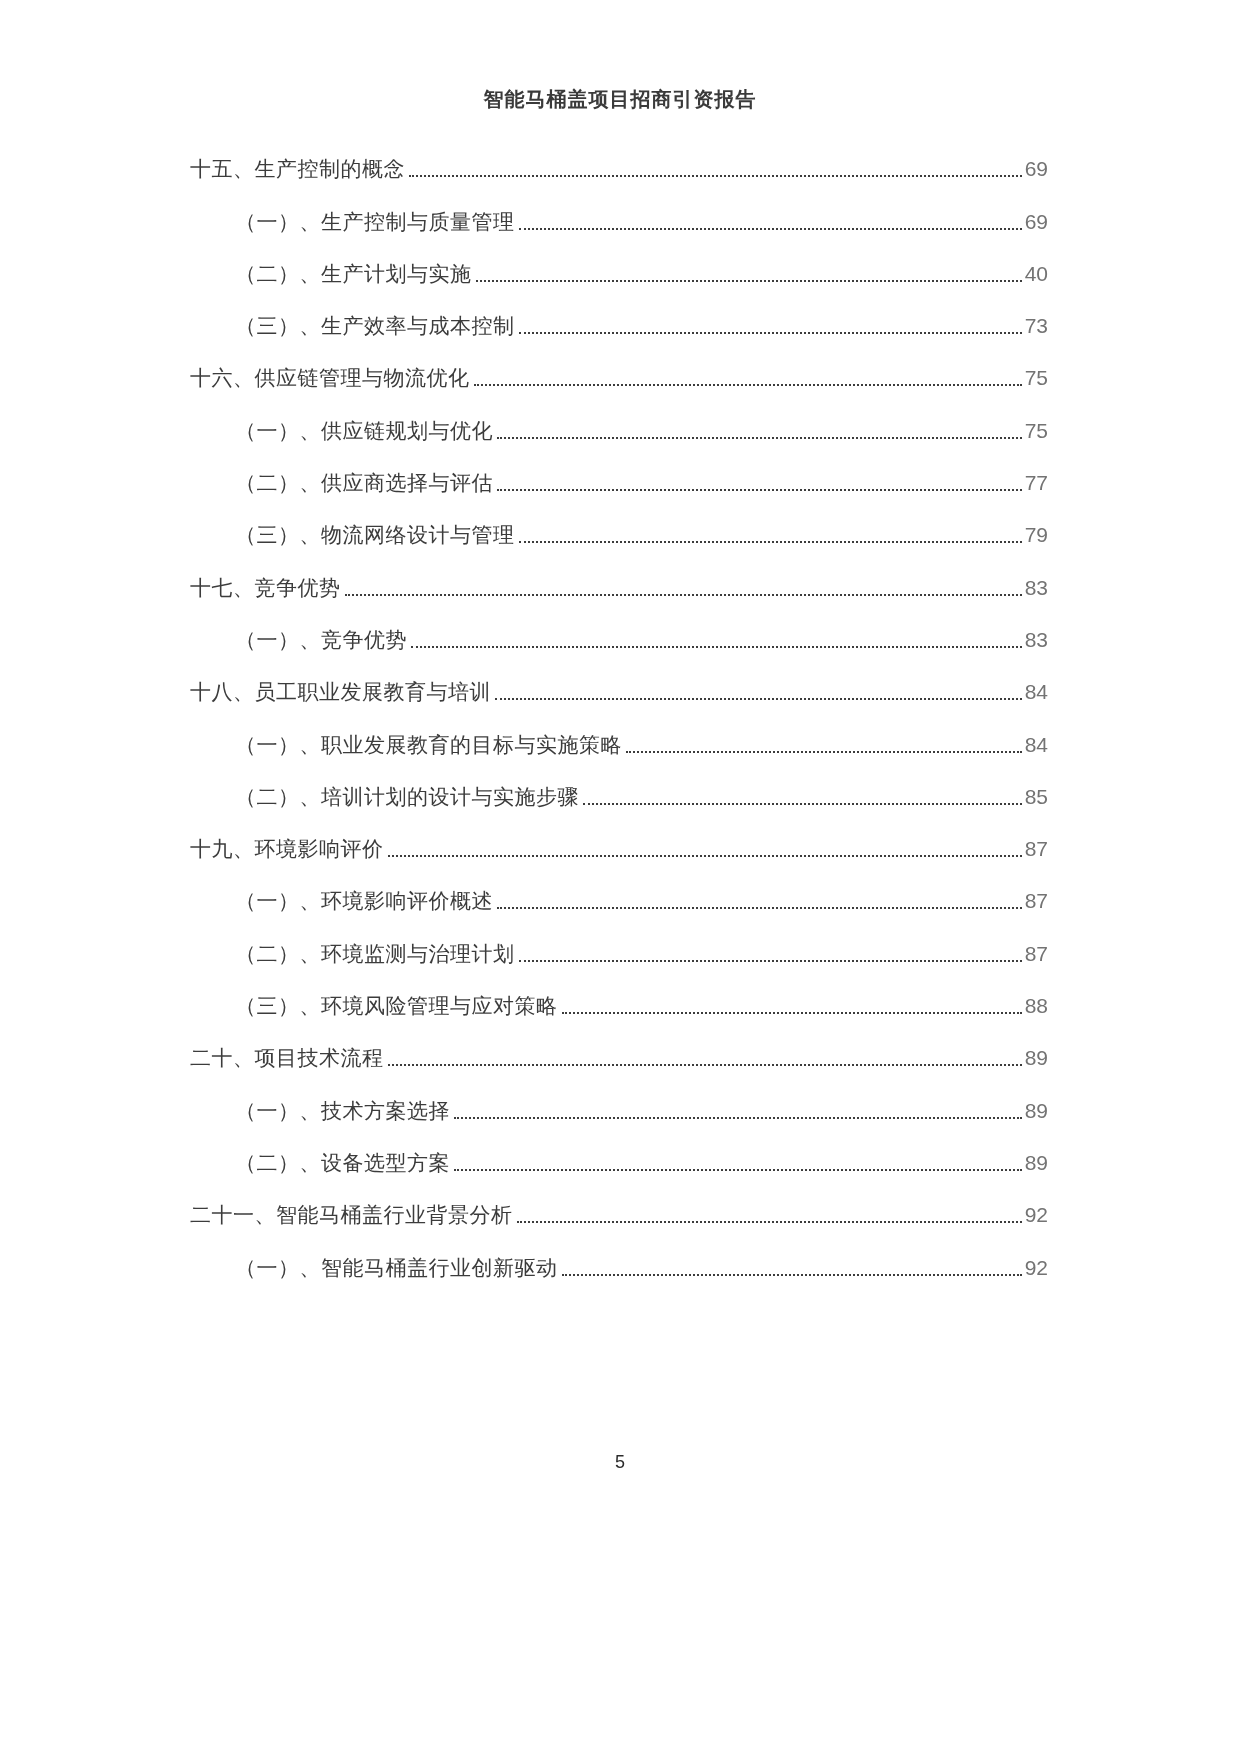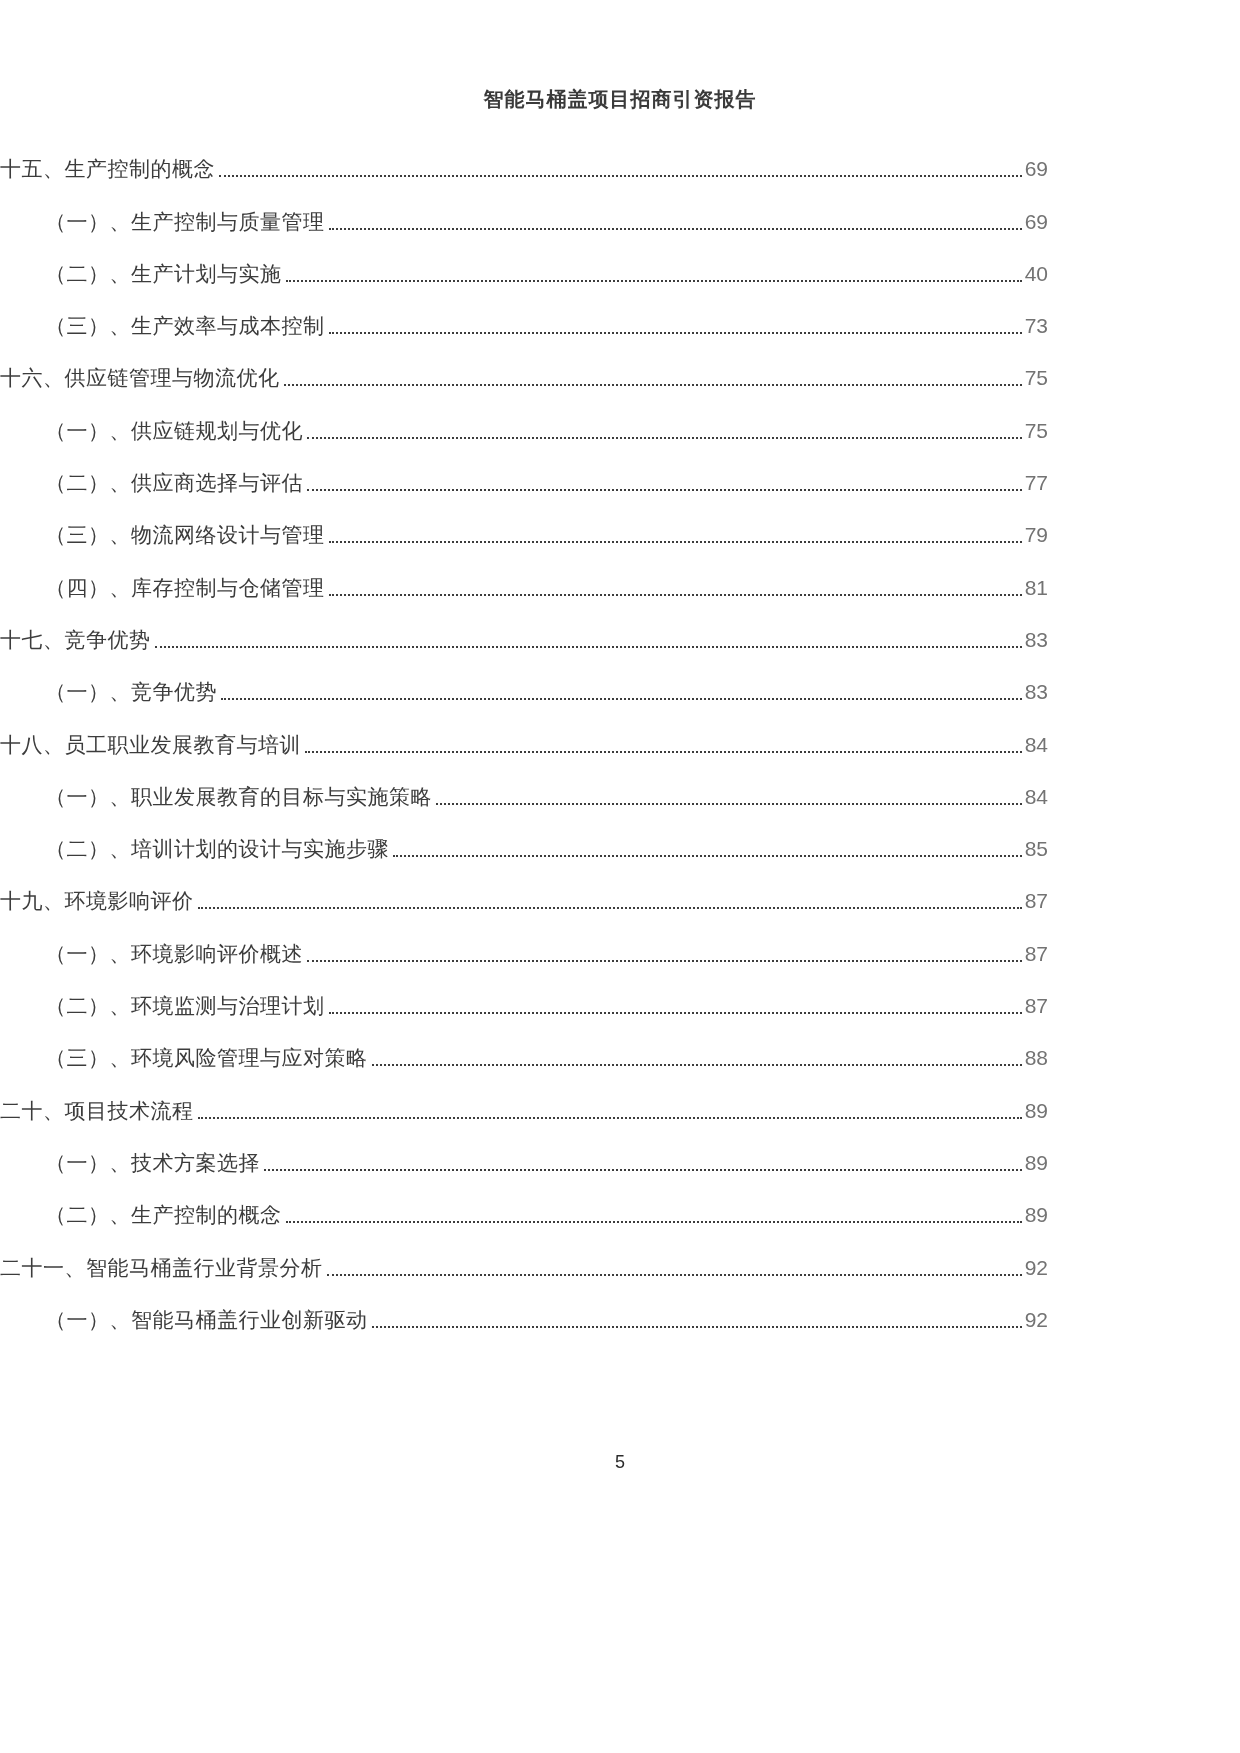--- a/index.html
+++ b/index.html
@@ -16,20 +16,21 @@
     margin-top: 86px;
     text-align: center;
     font-size: 20px;
     line-height: 26px;
     letter-spacing: 1px;
     color: #3a3a3a;
     font-weight: 700;
   }
   .toc {
     margin-top: 30px;
+    padding-left: 190px;
     padding-right: 192px;
   }
   .toc-row {
     display: flex;
     align-items: flex-end;
     height: 52.3px;
     padding-bottom: 13px;
     cursor: default;
   }
   .toc-row.lvl2 { padding-left: 45px; }
@@ -111,25 +112,20 @@
     <span class="dot-leader"></span>
     <span class="toc-page">77</span>
   </div>
 
   <div class="toc-row lvl2">
     <span class="toc-label">（三）、物流网络设计与管理</span>
     <span class="dot-leader"></span>
     <span class="toc-page">79</span>
   </div>
 
-  <div class="toc-row lvl2">
-    <span class="toc-label">（四）、库存控制与仓储管理</span>
-    <span class="dot-leader"></span>
-    <span class="toc-page">81</span>
-  </div>
 
   <div class="toc-row lvl1">
     <span class="toc-label">十七、竞争优势</span>
     <span class="dot-leader"></span>
     <span class="toc-page">83</span>
   </div>
 
   <div class="toc-row lvl2">
     <span class="toc-label">（一）、竞争优势</span>
     <span class="dot-leader"></span>
@@ -185,21 +181,21 @@
     <span class="toc-page">89</span>
   </div>
 
   <div class="toc-row lvl2">
     <span class="toc-label">（一）、技术方案选择</span>
     <span class="dot-leader"></span>
     <span class="toc-page">89</span>
   </div>
 
   <div class="toc-row lvl2">
-    <span class="toc-label">（二）、生产控制的概念</span>
+    <span class="toc-label">（二）、设备选型方案</span>
     <span class="dot-leader"></span>
     <span class="toc-page">89</span>
   </div>
 
 
   <div class="toc-row lvl1">
     <span class="toc-label">二十一、智能马桶盖行业背景分析</span>
     <span class="dot-leader"></span>
     <span class="toc-page">92</span>
   </div>

